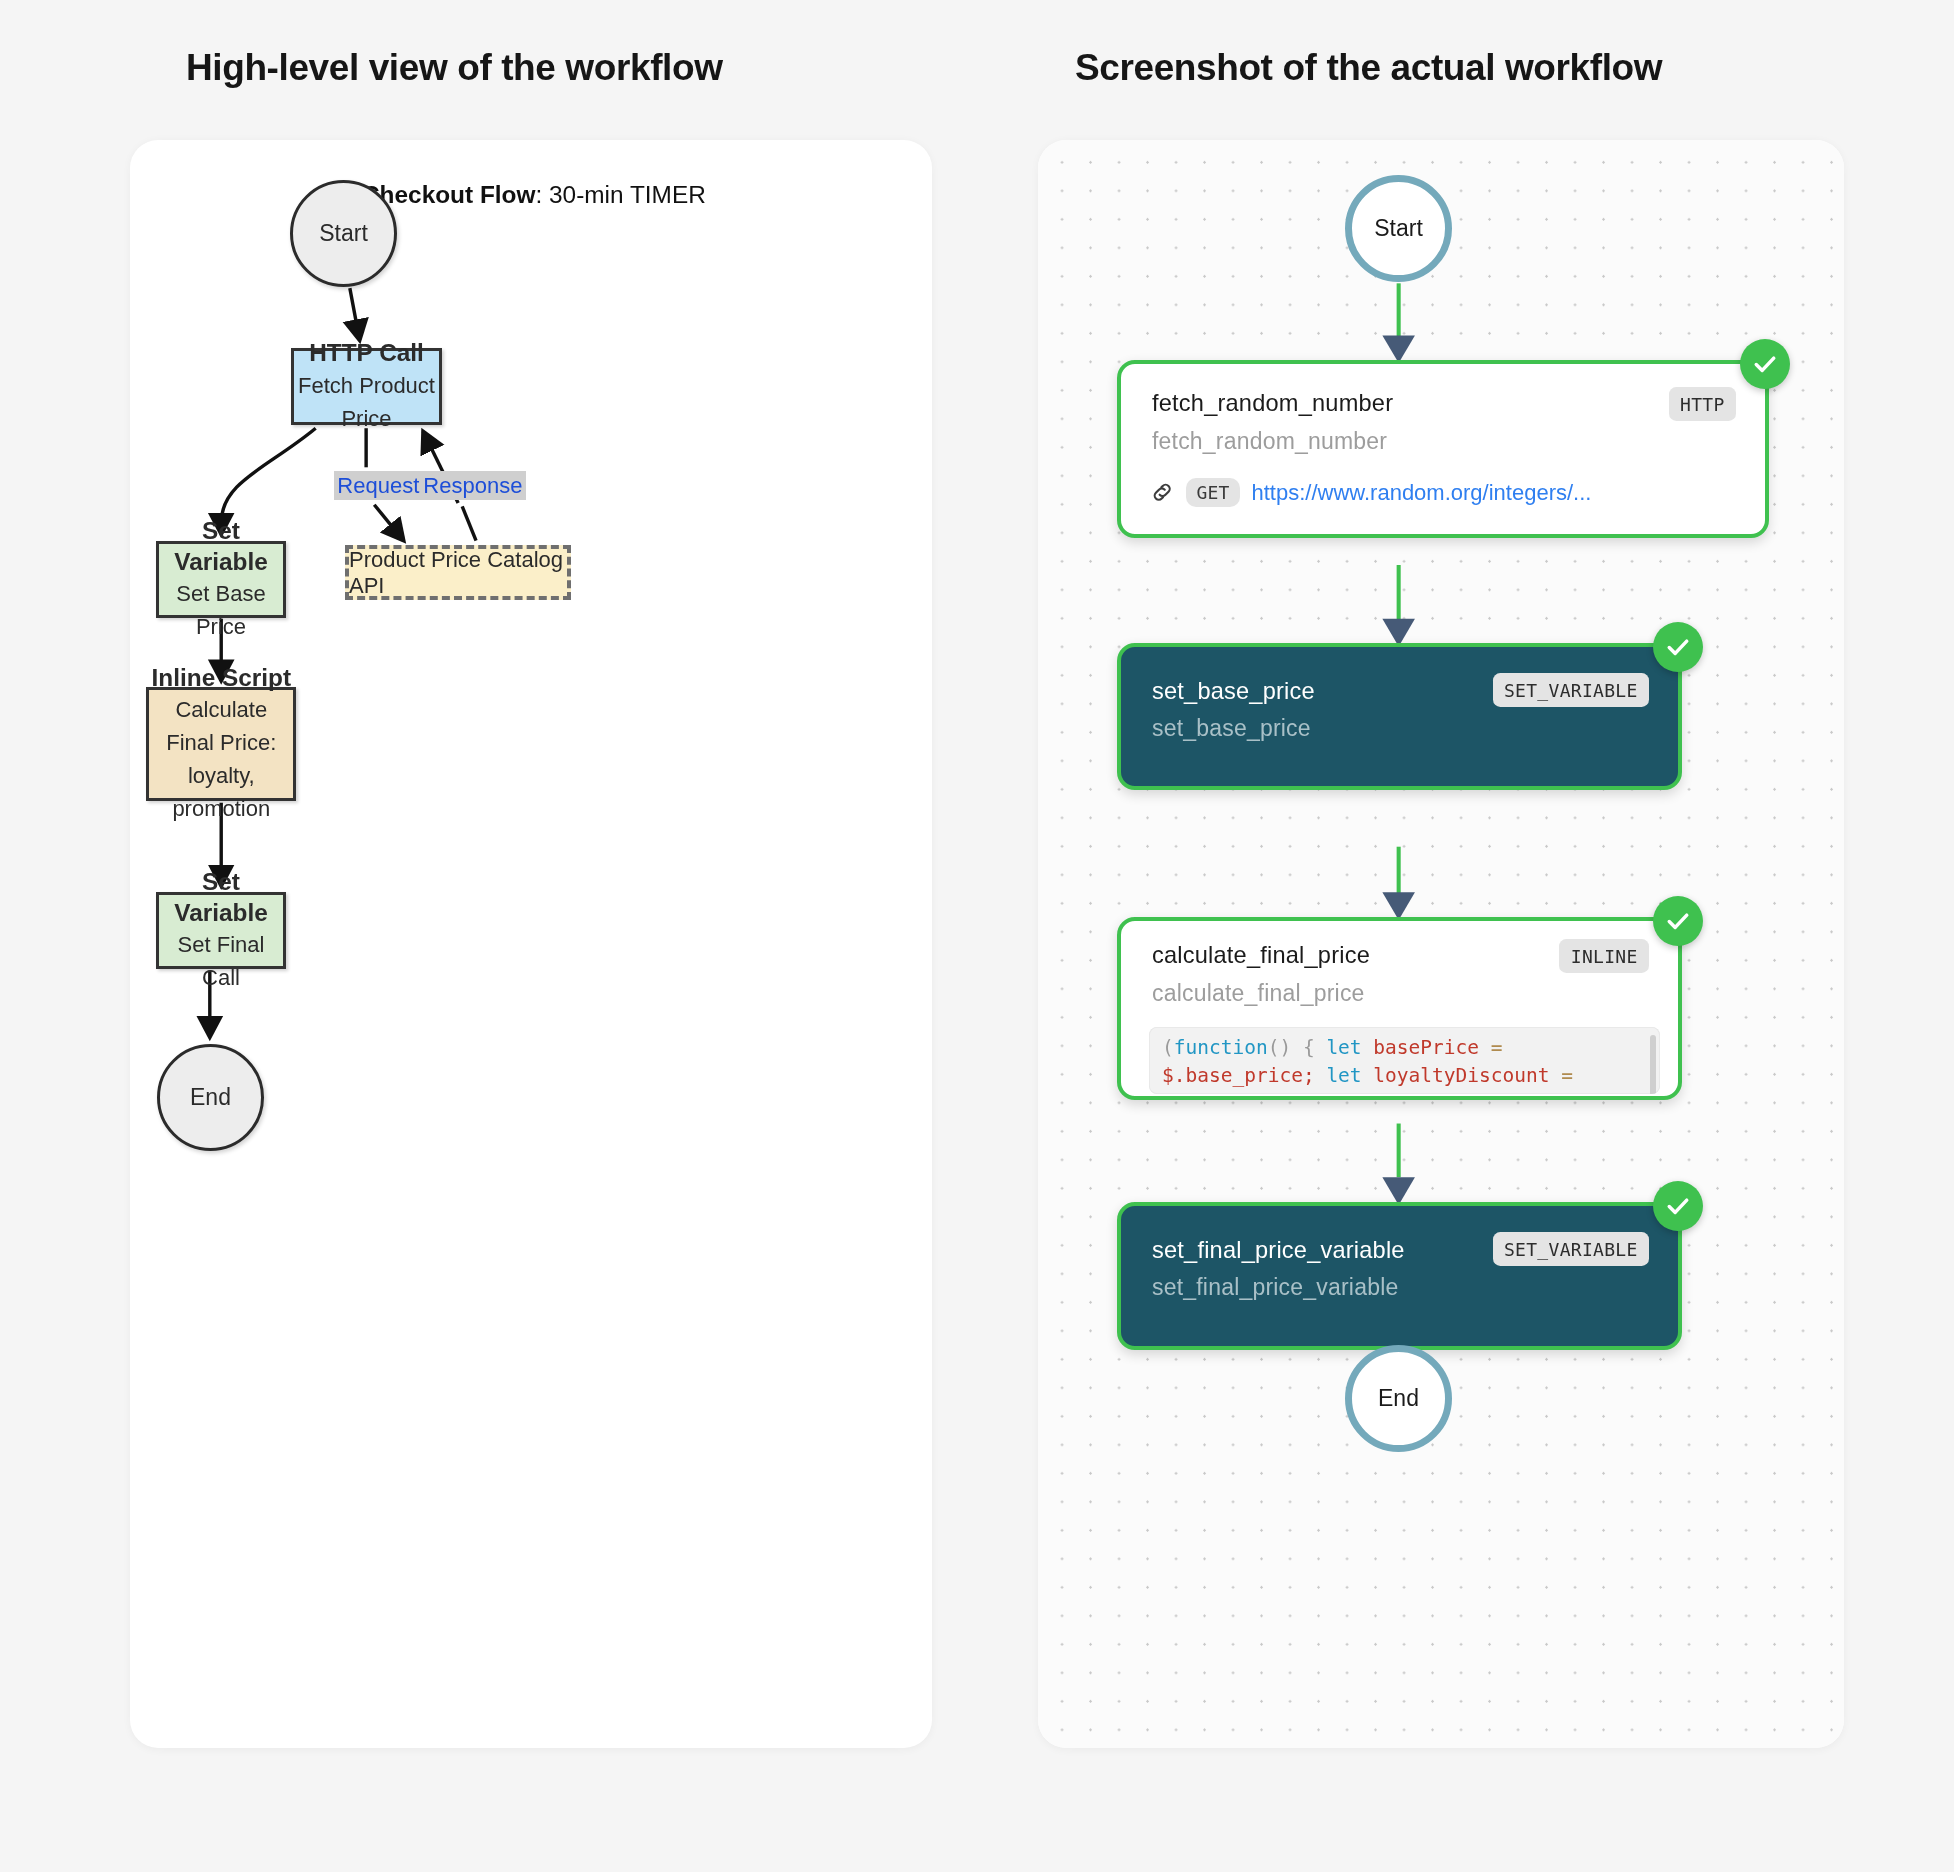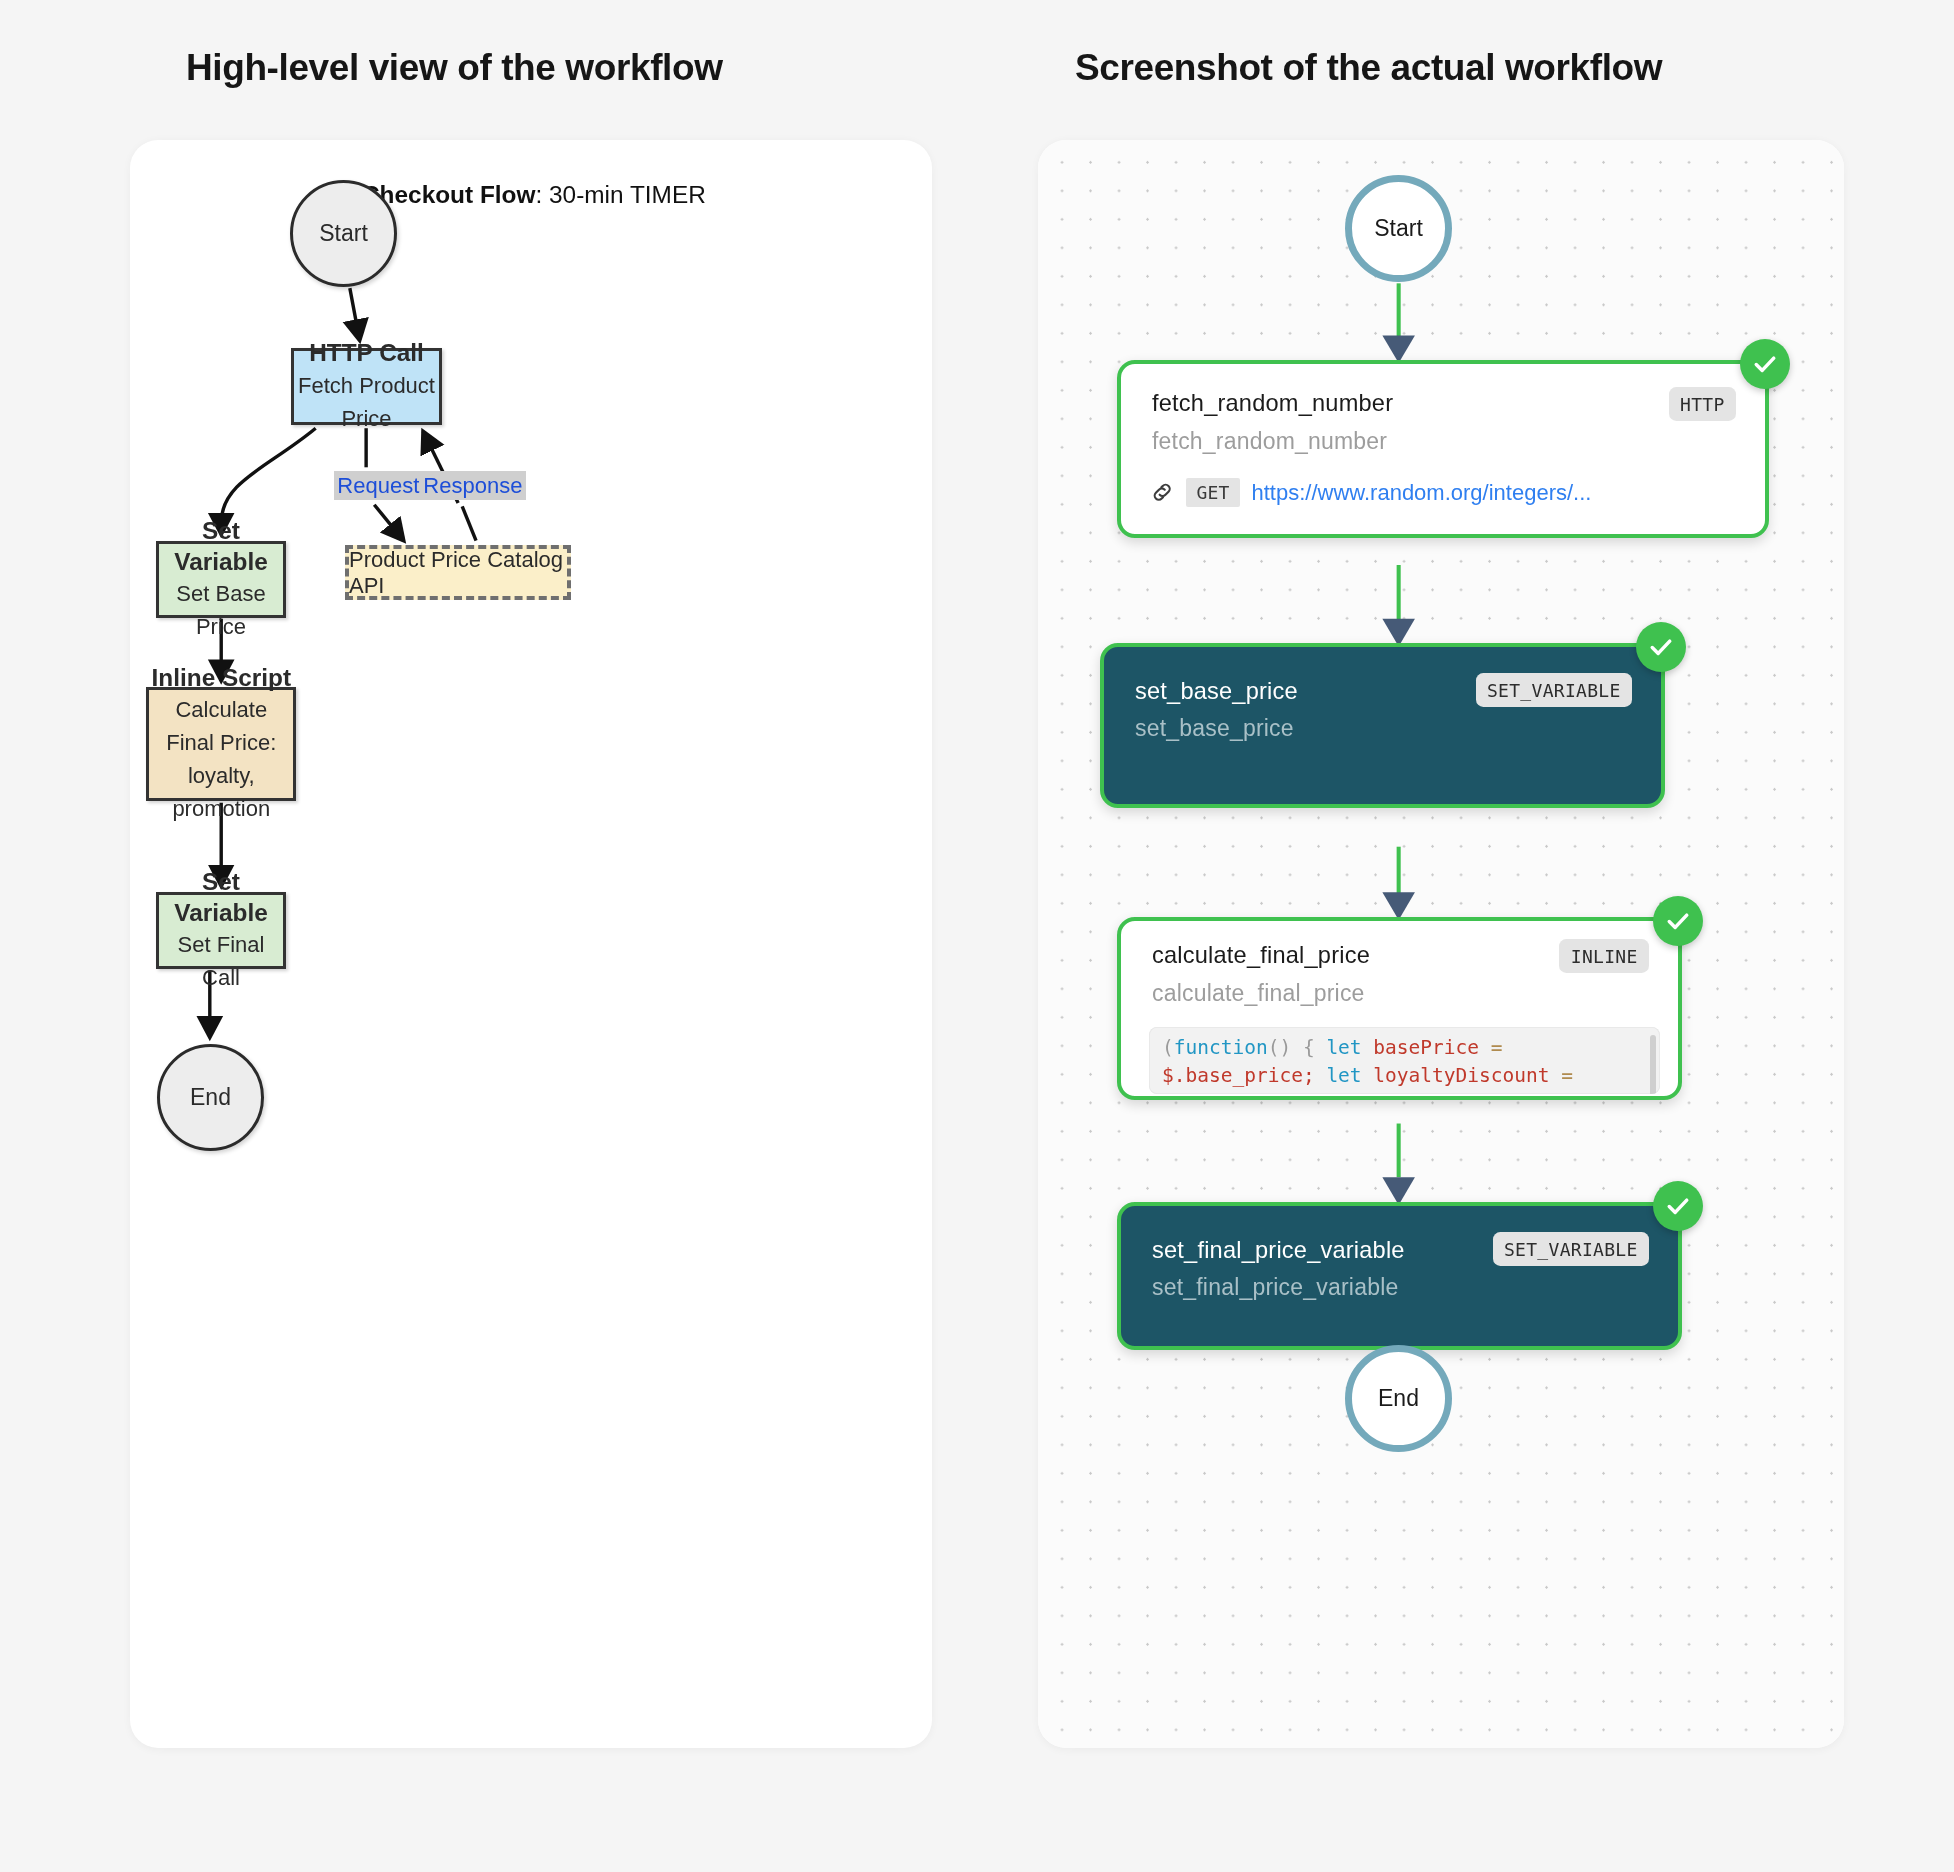--- a/index.html
+++ b/index.html
@@ -149,21 +149,21 @@
   .check-badge svg { width:28px; height:28px; }
 
   .url-row {
     position:absolute; left:29px;
     display:flex; align-items:center; gap:11.4px;
     font-size:22px;
   }
   .link-icon { width:24.4px; height:24.4px; color:#3d3d3d; flex:none; }
   .method-chip {
     background:#e4e4e4; color:#3a3a3a;
-    border-radius:2px; padding:4.1px 10.6px;
+    border-radius:10px; padding:4.1px 10.6px;
     font-family:"DejaVu Sans Mono", monospace;
     font-size:18px; letter-spacing:0.2px;
   }
   .url-text { color:#2f7ff0; font-size:22px; white-space:nowrap; }
 
   .code-box {
     position:absolute;
     background:#f2f2f2;
     border-radius:8.1px;
     overflow:hidden;
@@ -310,21 +310,21 @@
         <span class="method-chip">GET</span>
         <span class="url-text">https://www.random.org/integers/...</span>
       </div>
       <div class="check-badge" style="right:-25px; top:-25px;">
         <svg viewBox="0 0 24 24" fill="none" stroke="#ffffff" stroke-width="3" stroke-linecap="round" stroke-linejoin="round">
             <polyline points="4.5 12.5 9.6 17.5 19.5 7"></polyline>
           </svg>
       </div>
     </div>
 
-    <div class="wf-node dark" style="left:62px; top:503px; width:565px; height:165px;">
+    <div class="wf-node dark" style="left:79px; top:503px; width:565px; height:147px;">
       <div class="wf-title" style="top:31px;">set_base_price</div>
       <div class="wf-sub" style="top:68px;">set_base_price</div>
       <div class="wf-badge" style="right:29px; top:26px;">SET_VARIABLE</div>
       <div class="check-badge" style="right:-25px; top:-25px;">
         <svg viewBox="0 0 24 24" fill="none" stroke="#ffffff" stroke-width="3" stroke-linecap="round" stroke-linejoin="round">
             <polyline points="4.5 12.5 9.6 17.5 19.5 7"></polyline>
           </svg>
       </div>
     </div>
 

